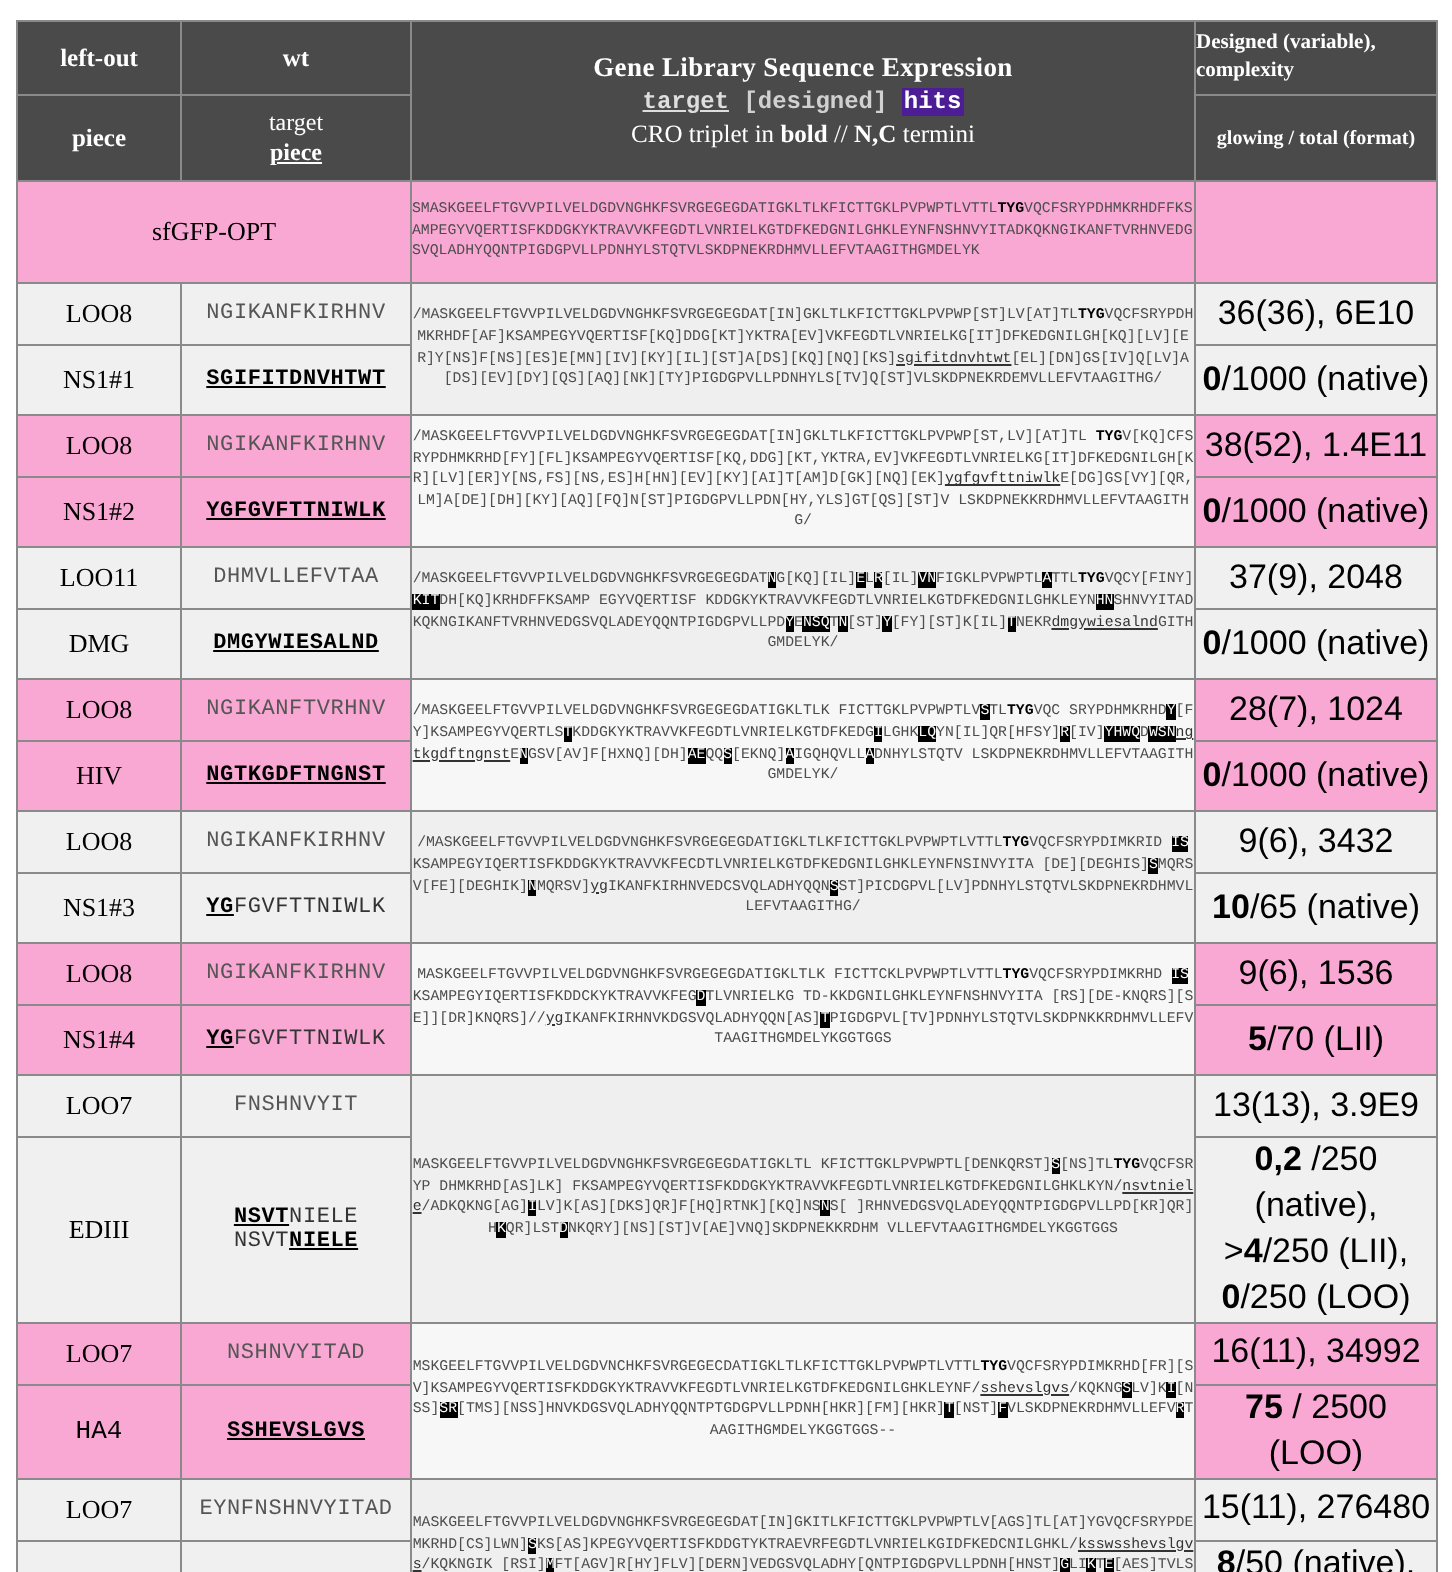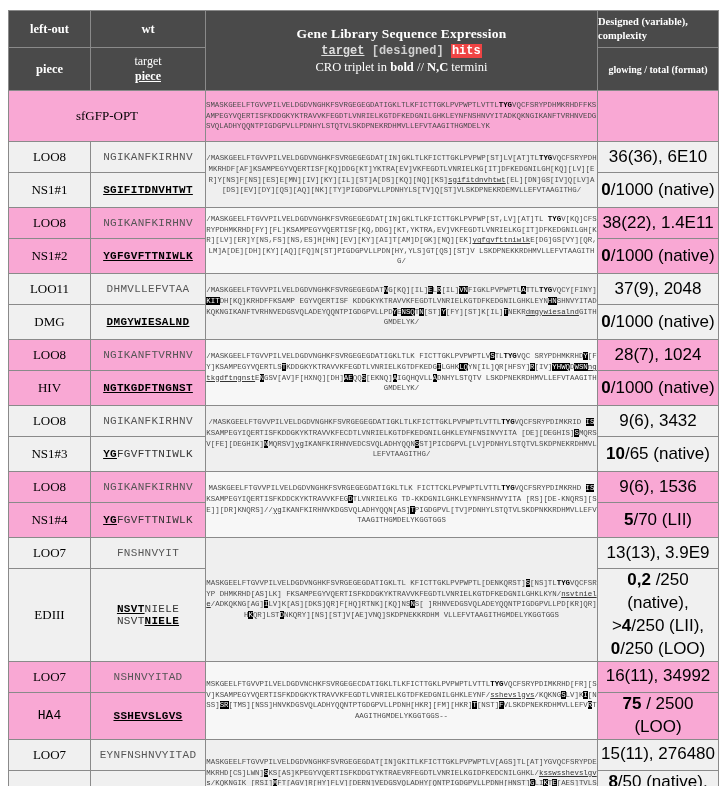--- a/index.html
+++ b/index.html
@@ -47,21 +47,21 @@
     padding:3px 4px;
   }
   .hdr-mid .title{font-size:13.5px;font-weight:bold;letter-spacing:.2px;}
   .hdr-mid .legend{
     font-family:"Liberation Mono", monospace;
     font-size:12px;
     letter-spacing:0px;
   }
   .hdr-mid .legend .tgt{text-decoration:underline;color:#dedede;}
   .hdr-mid .legend .dsg{color:#d0d0d0;}
-  .hdr-mid .legend .hit{background:#ef4444;color:#fff;padding:0 1px;}
+  .hdr-mid .legend .hit{background:#4c1d95;color:#fff;padding:0 1px;}
   .hdr-mid .sub{font-size:12.5px;font-weight:normal;}
   .hdr-mid .sub b{font-weight:bold;}
   .hdr-right{
     text-align:left;
     font-size:10.5px;
     line-height:1.3;
     font-weight:bold;
     padding:2px 3px;
   }
   .hdr-right2{
@@ -173,21 +173,21 @@
         </tr>
         <tr>
           <td class="c-name row-alt" style="height: 34px;">NS1#1</td>
           <td class="c-wt row-alt"><span class="target">SGIFITDNVHTWT</span></td>
           <td class="c-res row-alt"><b>0</b>/1000 (native)</td>
         </tr>
         <tr>
           <td class="c-name row-white" style="height: 30px;">LOO8</td>
           <td class="c-wt row-white"><span class="plain">NGIKANFKIRHNV</span></td>
           <td class="c-seq seq-block" rowspan="2">/MASKGEELFTGVVPILVELDGDVNGHKFSVRGEGEGDAT[IN]GKLTLKFICTTGKLPVPWP[ST,LV][AT]TL <b>TYG</b>V[KQ]CFSRYPDHMKRHD[FY][FL]KSAMPEGYVQERTISF[KQ,DDG][KT,YKTRA,EV]VKFEGDTLVNRIELKG[IT]DFKEDGNILGH[KR][LV][ER]Y[NS,FS][NS,ES]H[HN][EV][KY][AI]T[AM]D[GK][NQ][EK]<span class="ins">ygfgvfttniwlk</span>E[DG]GS[VY][QR,LM]A[DE][DH][KY][AQ][FQ]N[ST]PIGDGPVLLPDN[HY,YLS]GT[QS][ST]V LSKDPNEKKRDHMVLLEFVTAAGITHG/</td>
-          <td class="c-res row-white">38(22), 1.4E11</td>
+          <td class="c-res row-white">38(52), 1.4E11</td>
         </tr>
         <tr>
           <td class="c-name row-white" style="height: 34px;">NS1#2</td>
           <td class="c-wt row-white"><span class="target">YGFGVFTTNIWLK</span></td>
           <td class="c-res row-white"><b>0</b>/1000 (native)</td>
         </tr>
         <tr>
           <td class="c-name row-alt" style="height: 30px;">LOO11</td>
           <td class="c-wt row-alt"><span class="plain">DHMVLLEFVTAA</span></td>
           <td class="c-seq seq-block alt" rowspan="2">/MASKGEELFTGVVPILVELDGDVNGHKFSVRGEGEGDAT<span class="hit">N</span>G[KQ][IL]<span class="hit">E</span>L<span class="hit">R</span>[IL]<span class="hit">V</span><span class="hit">N</span>FIGKLPVPWPTL<span class="hit">A</span>TTL<b>TYG</b>VQCY[FINY]<span class="hit">K</span><span class="hit">I</span><span class="hit">T</span>DH[KQ]KRHDFFKSAMP EGYVQERTISF KDDGKYKTRAVVKFEGDTLVNRIELKGTDFKEDGNILGHKLEYN<span class="hit">H</span><span class="hit">N</span>SHNVYITADKQKNGIKANFTVRHNVEDGSVQLADEYQQNTPIGDGPVLLPD<span class="hit">Y</span>E<span class="hit">N</span><span class="hit">S</span><span class="hit">Q</span>T<span class="hit">N</span>[ST]<span class="hit">Y</span>[FY][ST]K[IL]<span class="hit">T</span>NEKR<span class="ins">dmgywiesalnd</span>GITHGMDELYK/</td>

